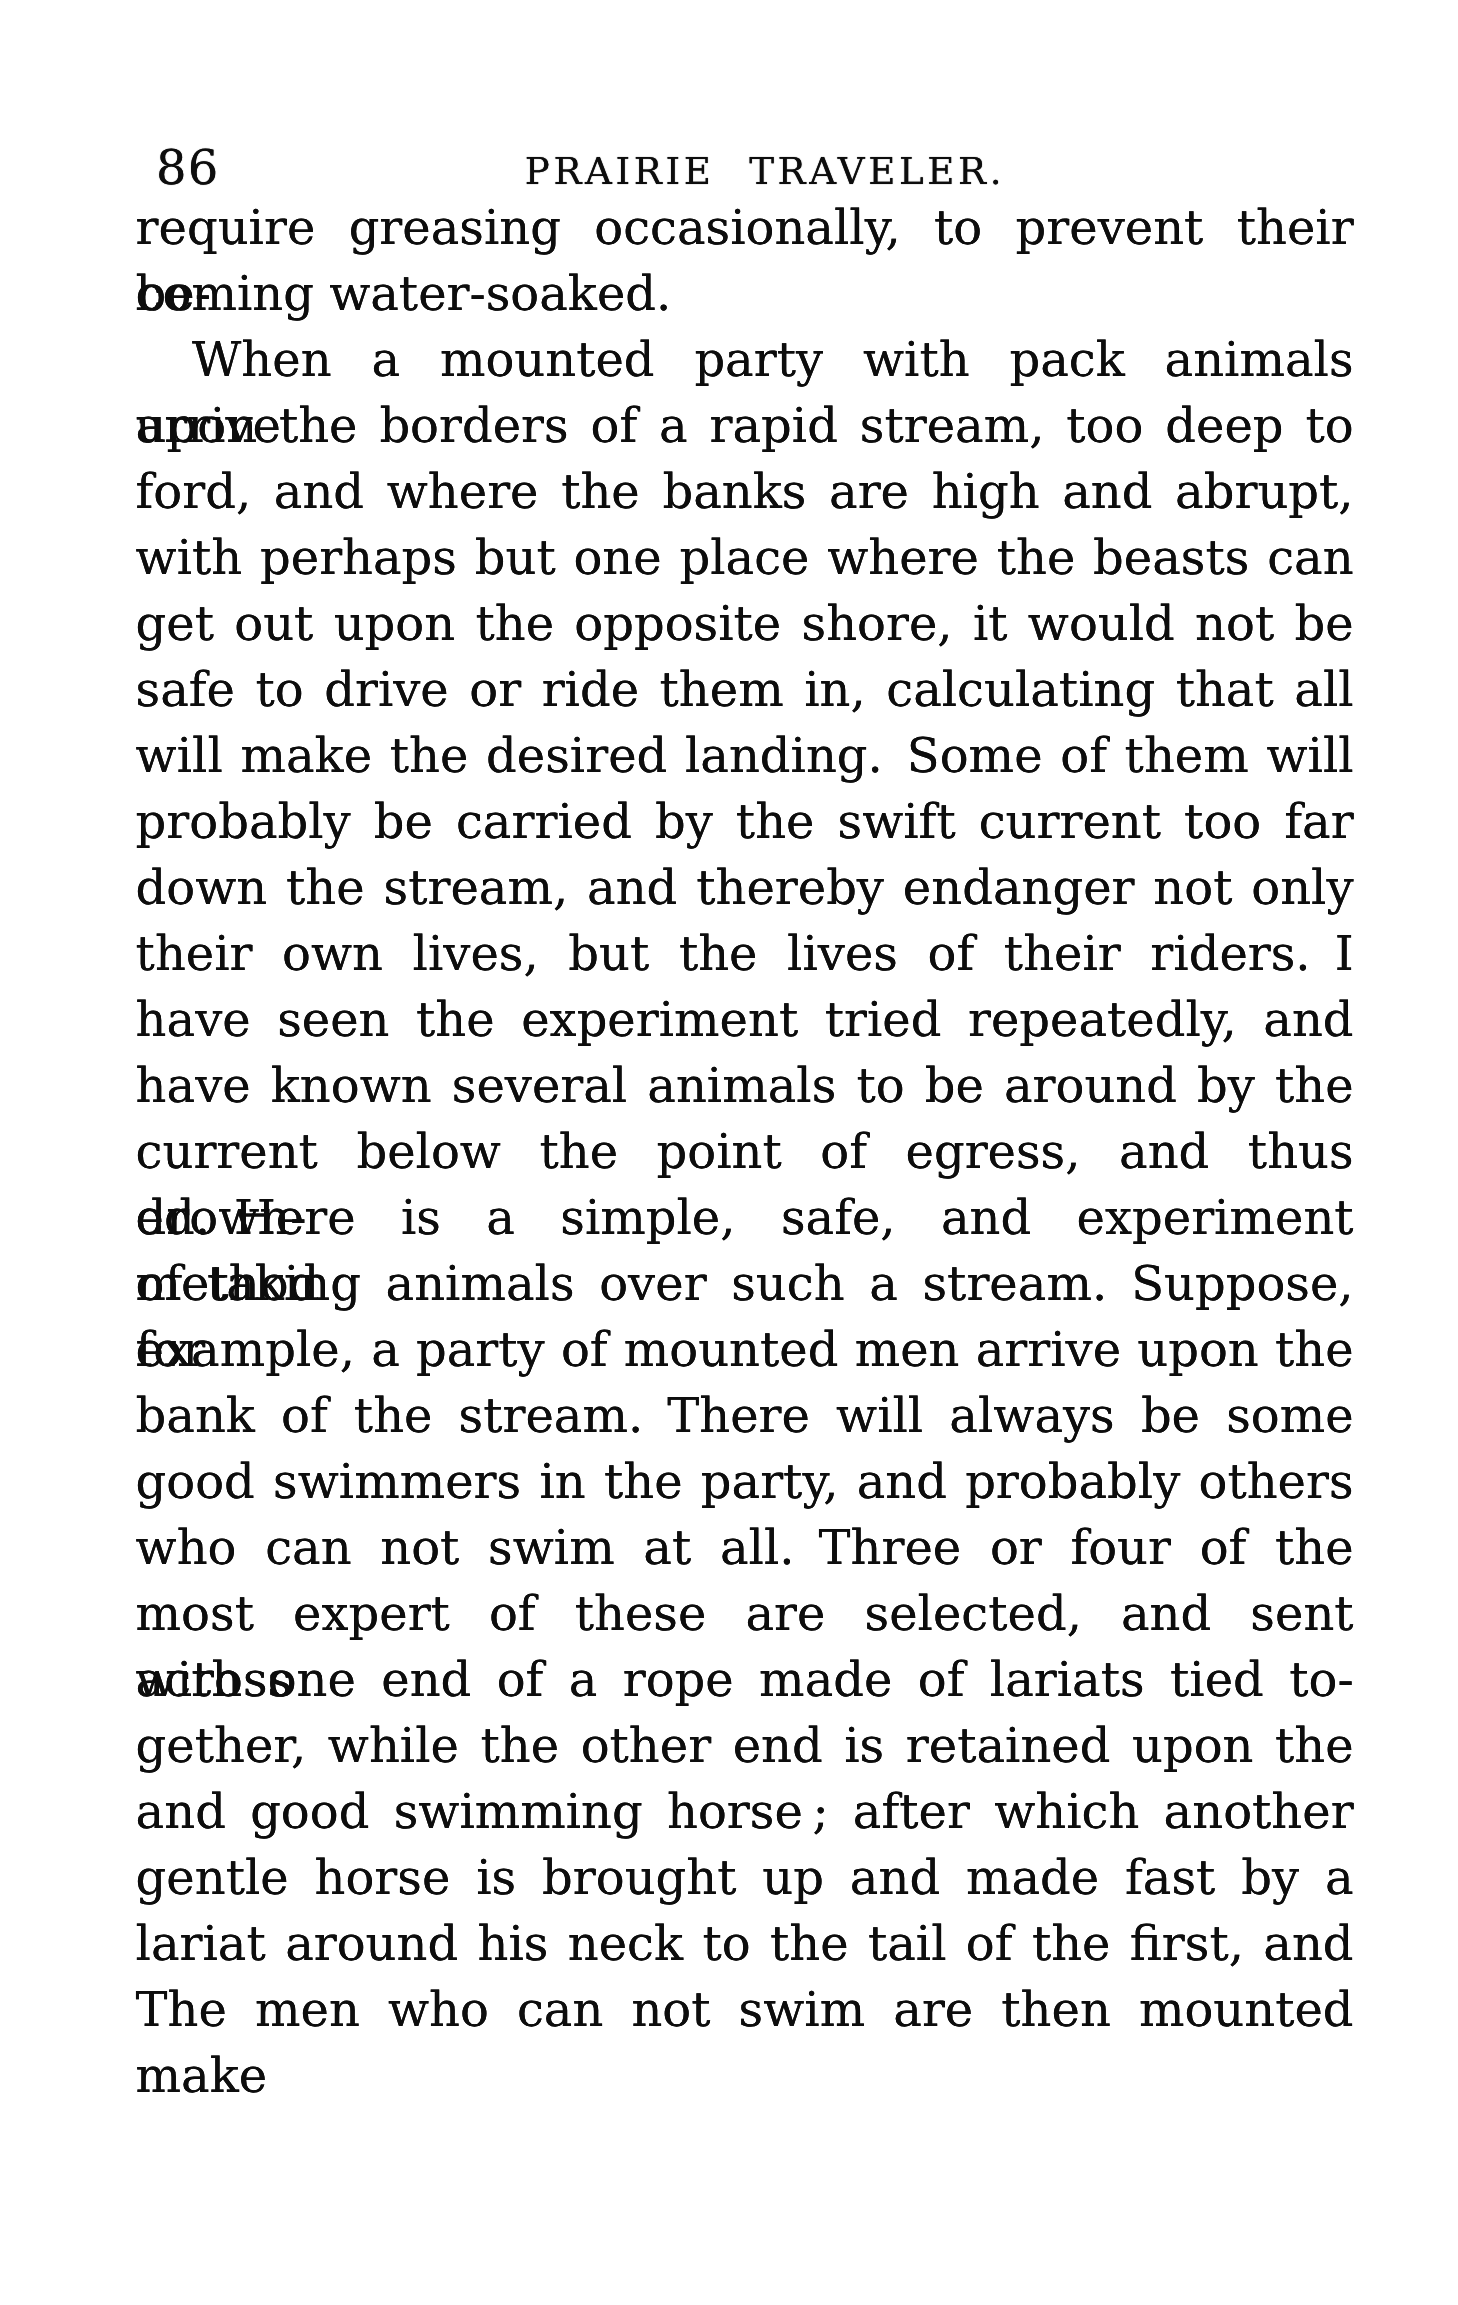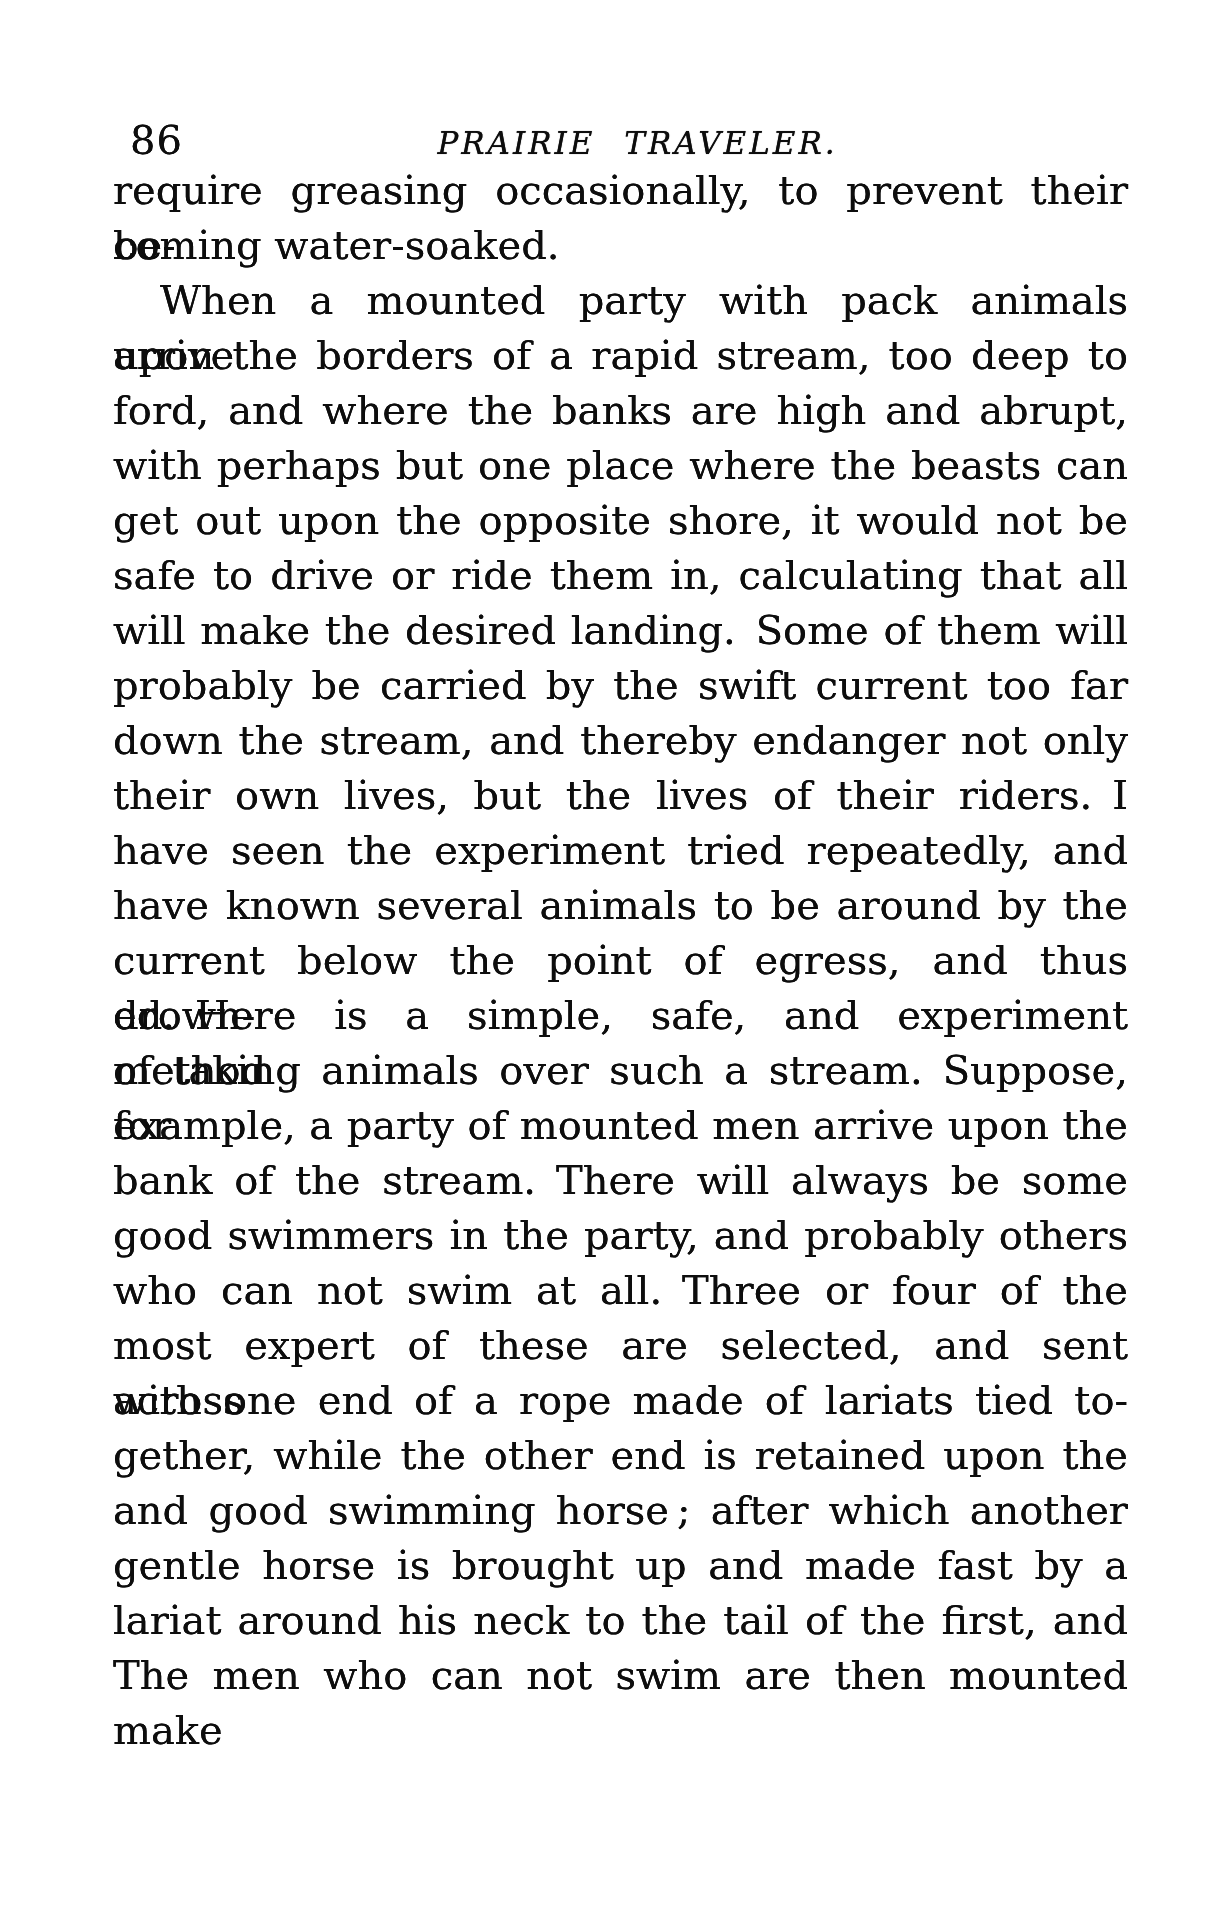--- a/index.html
+++ b/index.html
@@ -38,21 +38,20 @@
     left: 0;
     right: 0;
     top: 8px;
     text-align: center;
     font-size: 31px;
     line-height: 1;
     letter-spacing: 3px;
     word-spacing: 16px;
     text-shadow: 0 0 0.7px currentColor;
     white-space: nowrap;
-    font-style: italic;
   }
   .body-text {
     position: absolute;
     top: 163px;
     left: 113px;
     width: 1015px;
     font-size: 40px;
     line-height: 55px;
     text-shadow: 0 0 0.55px currentColor;
   }

